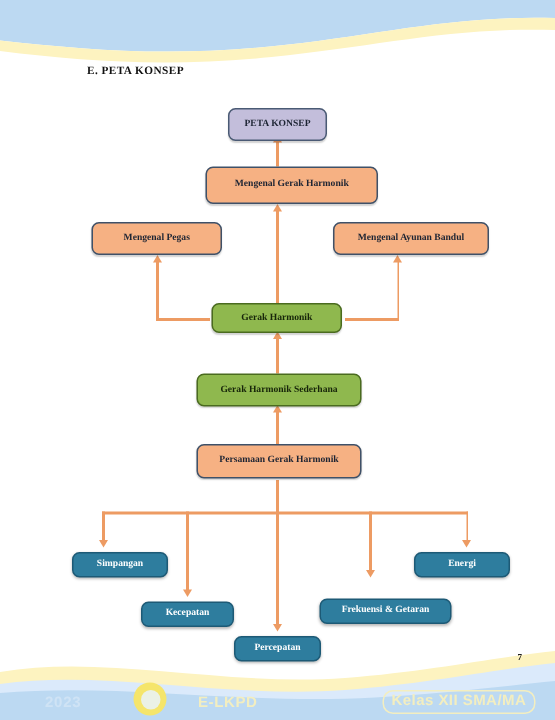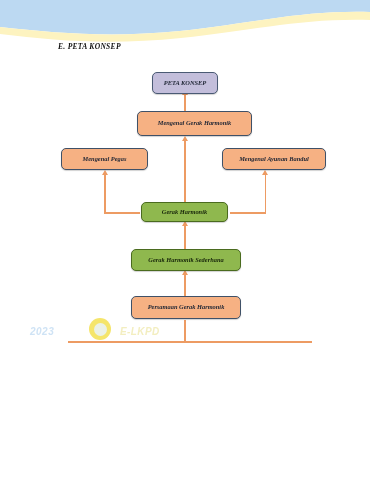--- a/index.html
+++ b/index.html
@@ -3,21 +3,21 @@
 <meta charset="utf-8">
 <style>
   html,body{margin:0;padding:0;}
   body{
     width:370px;height:480px;
     background:#ffffff;
     font-family:"Liberation Serif", serif;
     overflow:hidden;
     position:relative;
   }
-  #page{position:absolute;inset:0;width:370px;height:343px;overflow:hidden;font-style:italic;}
+  #page{position:absolute;inset:0;width:370px;height:480px;overflow:hidden;}
 
   
   .wave-layer{position:absolute;left:0;top:0;width:370px;height:480px;pointer-events:none;}
 
   
   .section-heading{
     position:absolute;left:58px;top:42px;
     font-size:7.5px;font-weight:bold;letter-spacing:.3px;
     color:#111;white-space:nowrap;
   }
@@ -78,21 +78,21 @@
     position:absolute;left:89px;bottom:3px;
     width:22px;height:22px;border-radius:50%;
     background:#f5e56b;
     display:flex;align-items:center;justify-content:center;
   }
   .footer-badge-circle .inner{
     width:13px;height:13px;border-radius:50%;
     background:#e9f3fb;opacity:.85;
   }
   .footer-label{
-    position:absolute;left:120px;bottom:6px;
+    position:absolute;left:132px;bottom:6px;
     font-family:"Liberation Sans",sans-serif;
     font-size:10px;font-weight:bold;letter-spacing:.4px;
     color:#f3eec0;white-space:nowrap;
   }
   .footer-pill{
     position:absolute;bottom:4px;
     font-family:"Liberation Sans",sans-serif;
     font-size:10px;font-weight:bold;letter-spacing:.3px;
     color:#f3eec0;white-space:nowrap;
     border:1.2px solid #f3eec0;border-radius:7px;
@@ -217,15 +217,16 @@
   <div class="footer">
     <div class="footer-year">2023</div>
 
     <div class="footer-badge-circle">
       <div class="inner"></div>
     </div>
 
     <div class="footer-label">E-LKPD</div>
 
 
+    <div class="footer-pill" id="footer-pill-class">Kelas XII SMA/MA</div>
   </div>
 
 </div>
 
 </body></html>

